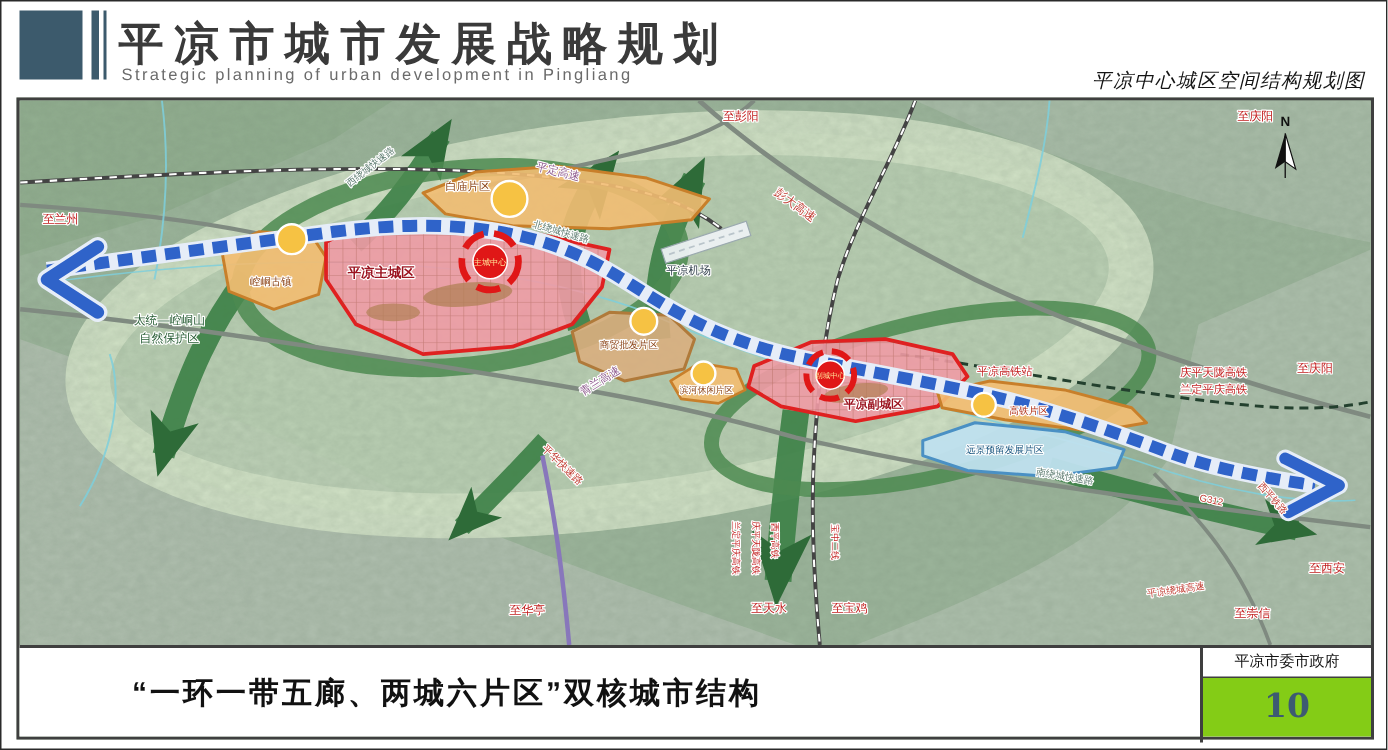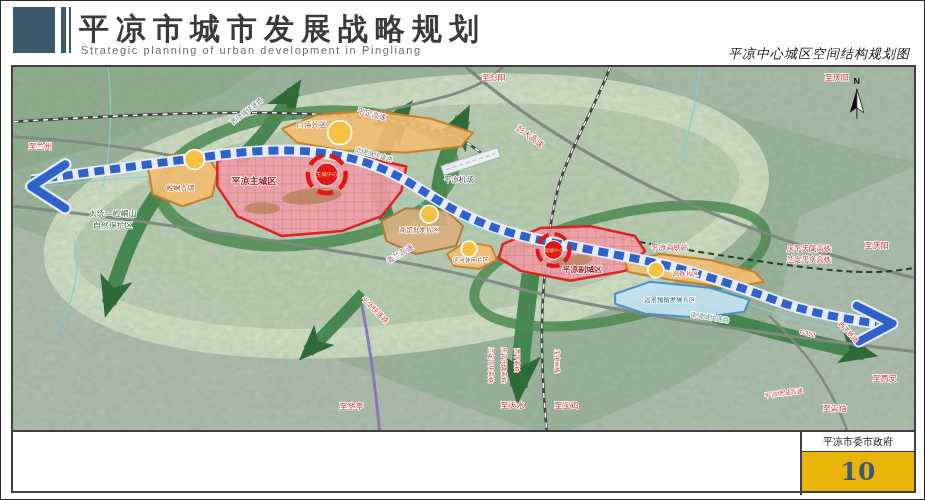--- a/index.html
+++ b/index.html
@@ -23,22 +23,22 @@
   
   .footer{position:absolute;left:0;bottom:0;width:901px;height:61px;background:#ffffff;
           border-top:2px solid #3f3f3f;box-sizing:border-box;}
   .caption{position:absolute;left:75px;top:50%;transform:translateY(-50%);
            font-size:20px;font-weight:bold;color:#111;letter-spacing:2px;white-space:nowrap;}
   .stampbox{position:absolute;right:0;top:0;width:114px;height:63px;border-left:2px solid #3f3f3f;
             box-sizing:border-box;}
   .stamp-org{height:20px;line-height:20px;text-align:center;font-size:10px;color:#111;
              border-bottom:1.5px solid #3f3f3f;box-sizing:border-box;background:#fff;
              font-family:"DejaVu Serif",serif;}
-  .stamp-num{height:39px;background:#eab308;text-align:center;line-height:39px;
-             font-family:"DejaVu Serif",serif;font-size:25px;font-weight:bold;color:#3d5a72;}
+  .stamp-num{height:39px;background:#84cc16;text-align:center;line-height:39px;
+             font-family:"DejaVu Serif",serif;font-size:22px;font-weight:bold;color:#3d5a72;}
   svg text{font-family:"Liberation Sans",sans-serif;}
 </style>
 </head>
 <body>
 
 <div class="page">
 
   <div class="hdr-square"></div>
   <div class="hdr-bar1"></div>
   <div class="hdr-bar2"></div>
@@ -204,19 +204,20 @@
             <text x="775" y="330" font-size="6.5" fill="#c03a30" text-anchor="middle" transform="rotate(-8 775 330)" stroke="#ffffff" stroke-width="1.6" paint-order="stroke" stroke-linejoin="round">平凉绕城高速</text>
             <text x="478" y="300" font-size="6" fill="#c21f1f" text-anchor="middle" transform="rotate(90 478 300)" stroke="#ffffff" stroke-width="1.6" paint-order="stroke" stroke-linejoin="round">兰定平庆高铁</text>
             <text x="491" y="300" font-size="6" fill="#c21f1f" text-anchor="middle" transform="rotate(90 491 300)" stroke="#ffffff" stroke-width="1.6" paint-order="stroke" stroke-linejoin="round">庆平天陇高铁</text>
             <text x="504" y="295" font-size="6" fill="#c21f1f" text-anchor="middle" transform="rotate(90 504 295)" stroke="#ffffff" stroke-width="1.6" paint-order="stroke" stroke-linejoin="round">西平高铁</text>
             <text x="544" y="296" font-size="6" fill="#c21f1f" text-anchor="middle" transform="rotate(90 544 296)" stroke="#ffffff" stroke-width="1.6" paint-order="stroke" stroke-linejoin="round">宝中二线</text>
           </g>
       </svg>
     </div>
 
     <div class="footer">
+      <div class="caption">“一环一带五廊、两城六片区”双核城市结构</div>
       <div class="stampbox">
         <div class="stamp-org">平凉市委市政府</div>
         <div class="stamp-num">10</div>
       </div>
     </div>
   </div>
 </div>
 
 </body></html>

